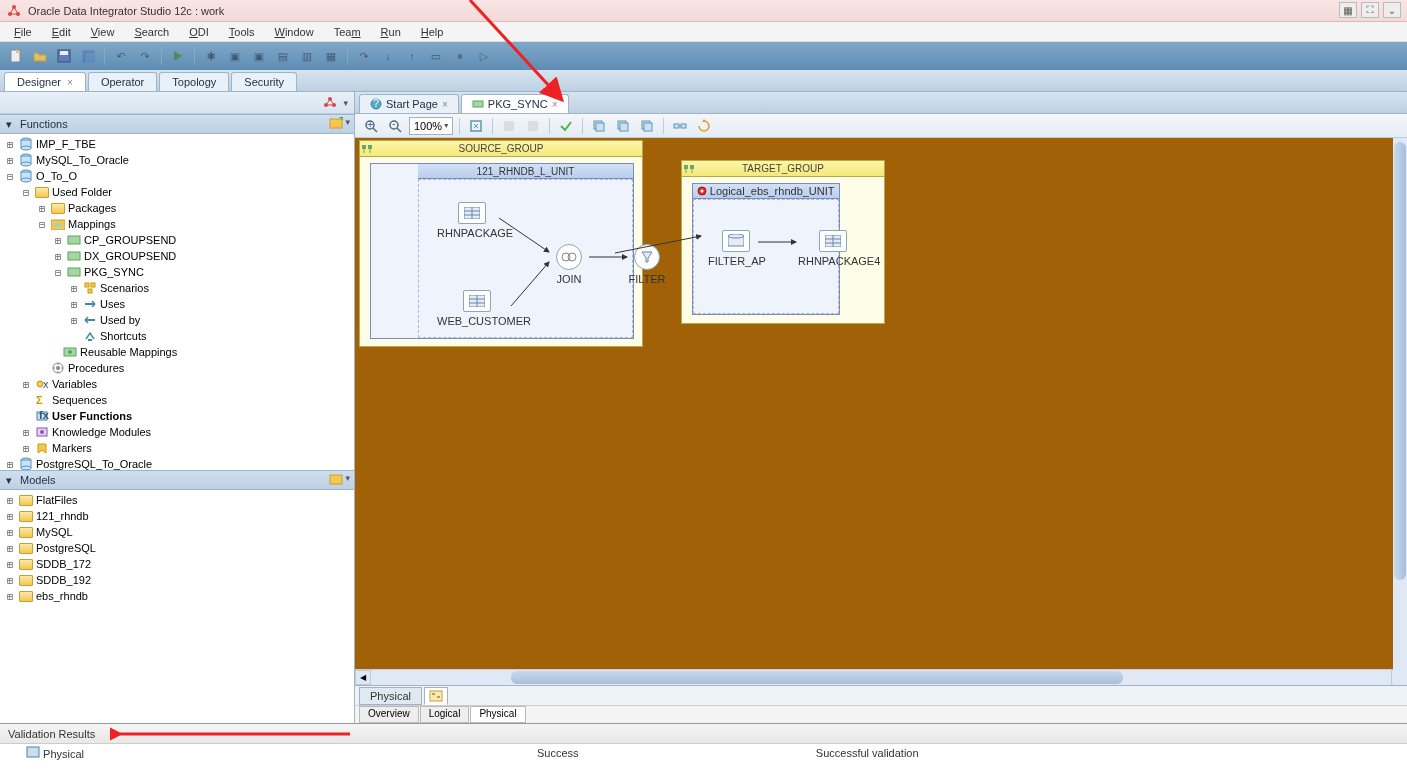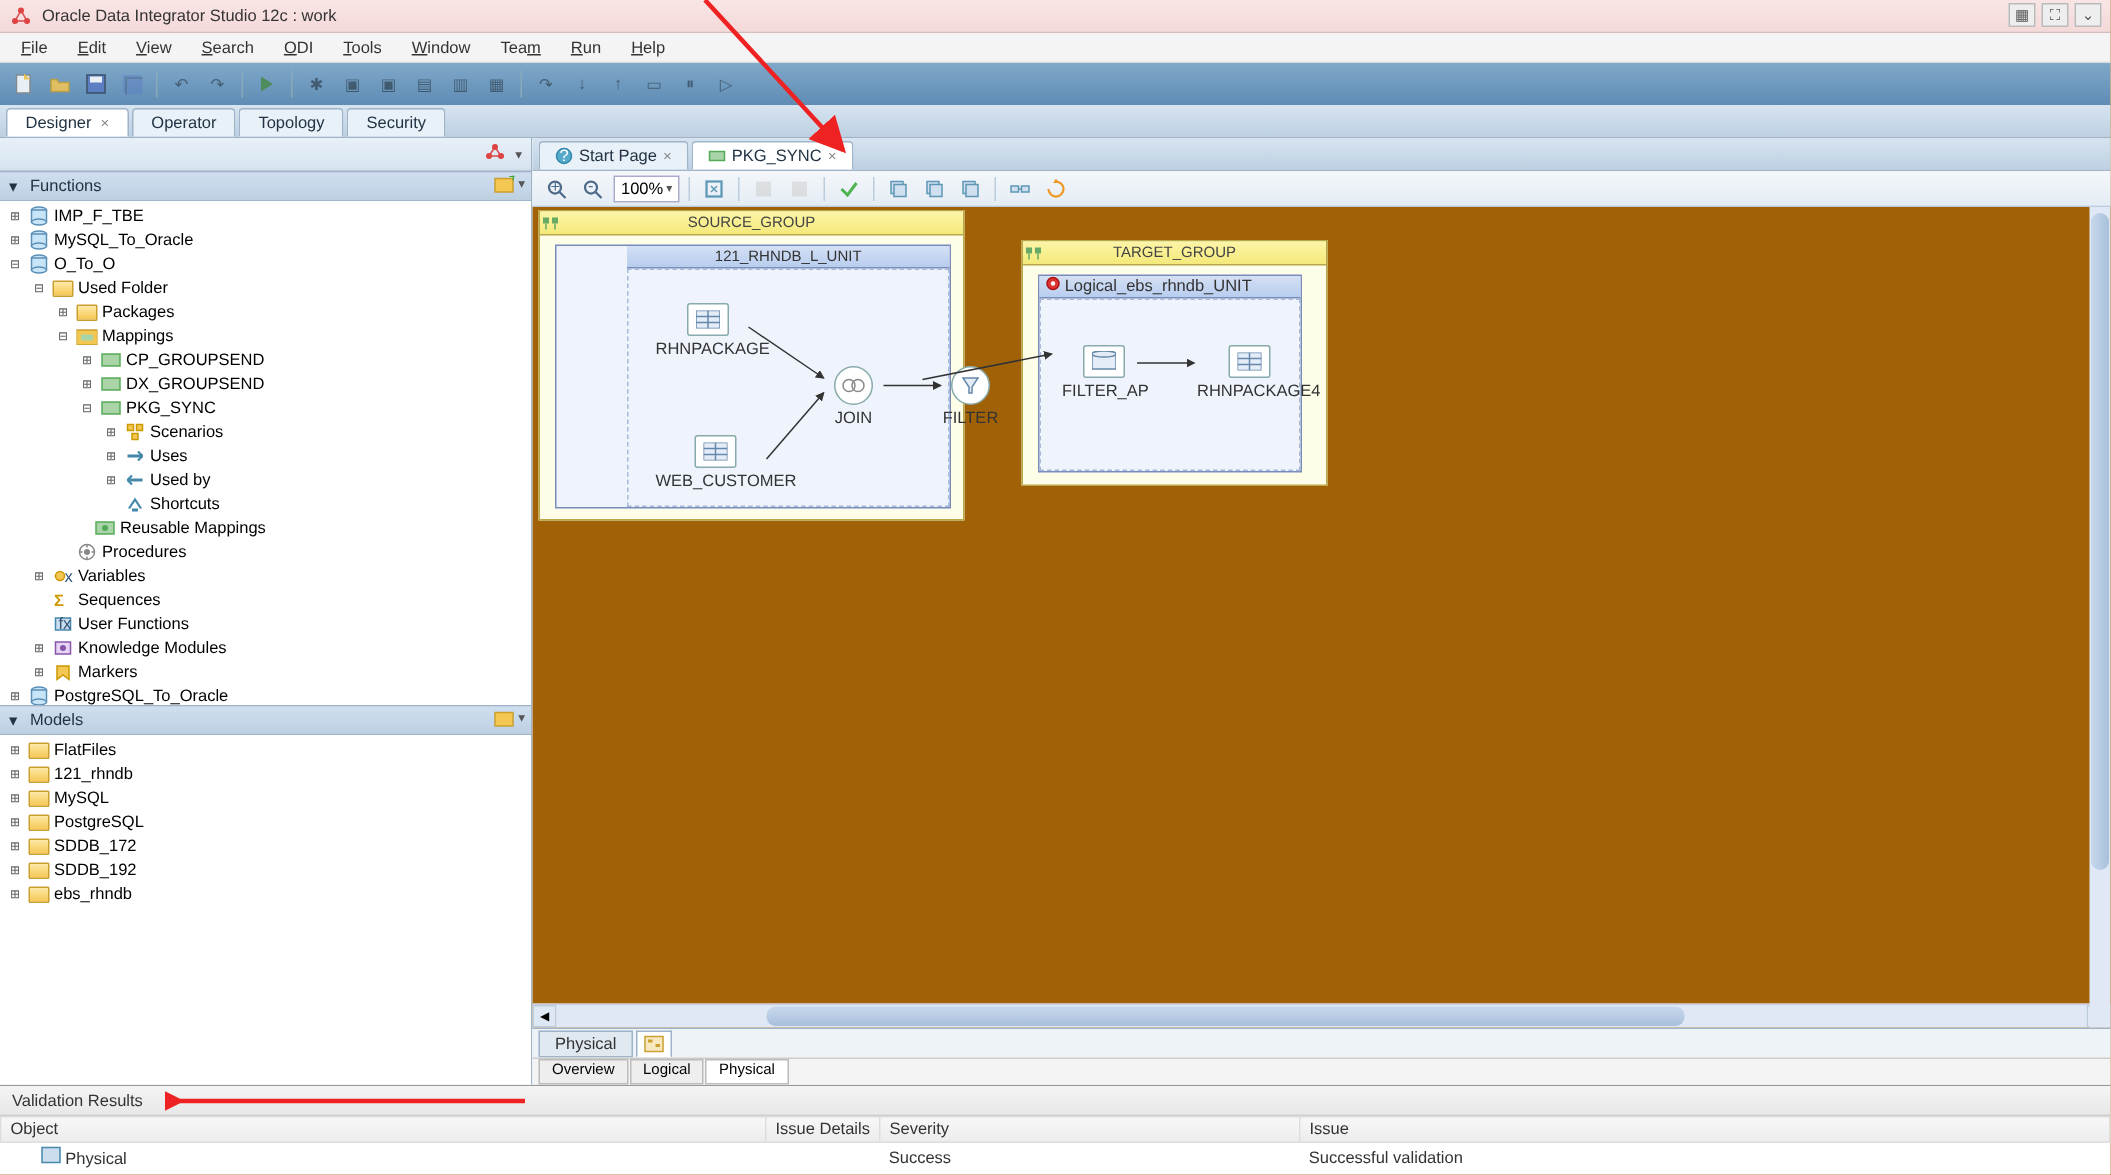--- a/index.html
+++ b/index.html
@@ -369,21 +369,21 @@
         </div>
         <div class="tree-row" style="padding-left: 20px;">
           <span class="exp"></span>
           <span class="ico">
             <svg width="14" height="12">
               <text x="1" y="10" font-size="10" fill="#c90" font-weight="bold">Σ</text>
             </svg>
           </span>
           <span>Sequences</span>
         </div>
-        <div class="tree-row" style="padding-left: 20px;">
+        <div class="tree-row" style="padding-left: 20px; font-weight: bold;">
           <span class="exp"></span>
           <span class="ico">
             <svg width="14" height="12">
               <rect x="2" y="2" width="10" height="8" fill="#cde" stroke="#48a"></rect>
               <text x="4" y="9" font-size="8" fill="#357">fx</text>
             </svg>
           </span>
           <span>User Functions</span>
         </div>
         <div class="tree-row" style="padding-left: 20px;">
@@ -650,21 +650,21 @@
         <div class="grp" style="left:326px; top:22px; width:204px; height:164px;">
           <div class="grp-hdr-ico">
               <svg width="14" height="14">
                 <rect x="2" y="4" width="4" height="4" fill="#6a6"></rect>
                 <rect x="8" y="4" width="4" height="4" fill="#6a6"></rect>
                 <line x1="4" y1="8" x2="4" y2="12" stroke="#6a6"></line>
                 <line x1="10" y1="8" x2="10" y2="12" stroke="#6a6"></line>
               </svg>
             </div>
           <div class="grp-hdr">TARGET_GROUP</div>
-          <div class="unit" style="left:10px; top:22px; width:176px; height:132px;">
+          <div class="unit" style="left:10px; top:22px; width:148px; height:132px;">
             <div class="unit-hdr" style="background:linear-gradient(#d4e0f4,#b8cdef); text-align:left; padding-left:4px;">
               <span style="display:inline-block;vertical-align:middle;"><svg width="10" height="10">
                     <circle cx="5" cy="5" r="4" fill="#d33" stroke="#a11"></circle>
                     <circle cx="5" cy="5" r="1.5" fill="#fff"></circle>
                   </svg></span>
               <span>Logical_ebs_rhndb_UNIT</span>
             </div>
             <div class="unit-body">
               <div class="node" style="left:14px; top:30px; width:56px;">
                 <div class="node-ico">
@@ -727,26 +727,20 @@
     </div>
   </div>
 </div>
 
 <div class="bottom-panel">
   <div class="bp-hdr">
     <span>Validation Results</span>
   </div>
   <table class="bp-table">
     <tbody>
-        <tr>
-      <th style="width:510px">Object</th>
-      <th style="width:76px">Issue Details</th>
-      <th style="width:280px">Severity</th>
-      <th>Issue</th>
-    </tr>
     <tr>
       <td><span style="margin-left:20px"><svg width="14" height="12">
                 <rect x="1" y="1" width="12" height="10" fill="#cde" stroke="#48a"></rect>
               </svg></span> <span>Physical</span></td>
       <td></td>
       <td>Success</td>
       <td>Successful validation</td>
     </tr>
   </tbody>
     </table>

